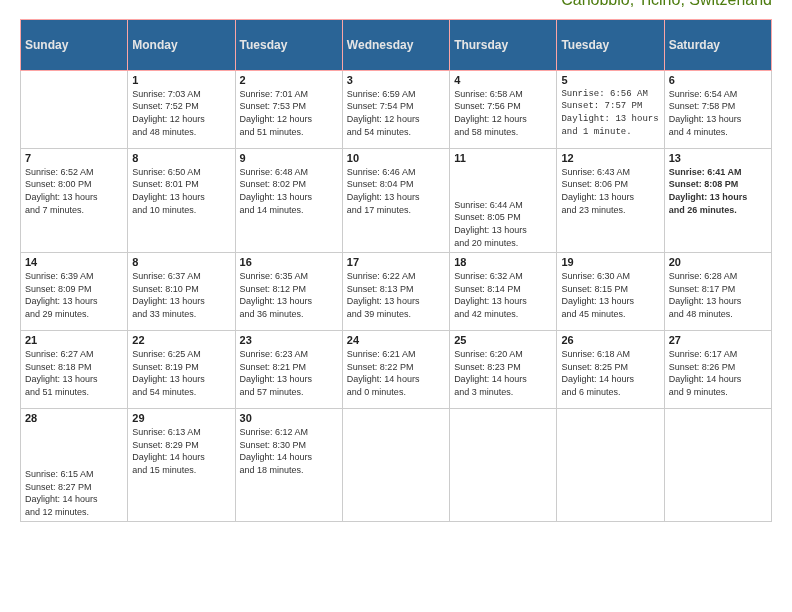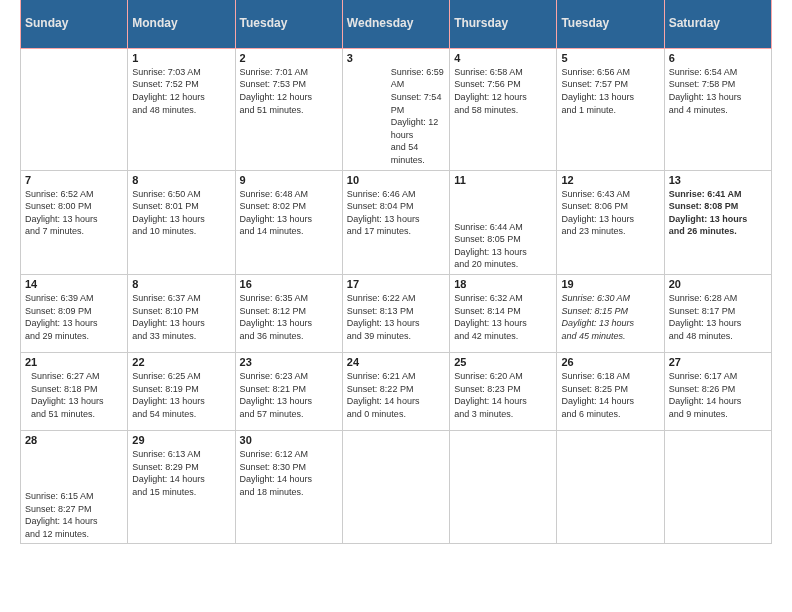--- a/index.html
+++ b/index.html
@@ -141,35 +141,35 @@
           </td>
           <td>
             <span class="day-num">2</span>
             <div class="day-info" style="white-space: pre-line;">Sunrise: 7:01 AM
 Sunset: 7:53 PM
 Daylight: 12 hours
 and 51 minutes.</div>
           </td>
           <td>
             <span class="day-num">3</span>
-            <div class="day-info" style="white-space: pre-line; margin-left: 44px;">Sunrise: 6:59 AM
+            <div class="day-info" style="white-space: pre-line;">Sunrise: 6:59 AM
 Sunset: 7:54 PM
 Daylight: 12 hours
 and 54 minutes.</div>
           </td>
           <td>
             <span class="day-num">4</span>
             <div class="day-info" style="white-space: pre-line;">Sunrise: 6:58 AM
 Sunset: 7:56 PM
 Daylight: 12 hours
 and 58 minutes.</div>
           </td>
           <td>
             <span class="day-num">5</span>
-            <div class="day-info" style="white-space: pre-line;">Sunrise: 6:56 AM
+            <div class="day-info" style="white-space: pre-line; font-family: Liberation Mono, monospace;">Sunrise: 6:56 AM
 Sunset: 7:57 PM
 Daylight: 13 hours
 and 1 minute.</div>
           </td>
           <td>
             <span class="day-num">6</span>
             <div class="day-info" style="white-space: pre-line;">Sunrise: 6:54 AM
 Sunset: 7:58 PM
 Daylight: 13 hours
 and 4 minutes.</div>
@@ -257,37 +257,37 @@
           </td>
           <td>
             <span class="day-num">18</span>
             <div class="day-info" style="white-space: pre-line;">Sunrise: 6:32 AM
 Sunset: 8:14 PM
 Daylight: 13 hours
 and 42 minutes.</div>
           </td>
           <td>
             <span class="day-num">19</span>
-            <div class="day-info" style="white-space: pre-line; font-style: italic;">Sunrise: 6:30 AM
+            <div class="day-info" style="white-space: pre-line;">Sunrise: 6:30 AM
 Sunset: 8:15 PM
 Daylight: 13 hours
 and 45 minutes.</div>
           </td>
           <td>
             <span class="day-num">20</span>
             <div class="day-info" style="white-space: pre-line;">Sunrise: 6:28 AM
 Sunset: 8:17 PM
 Daylight: 13 hours
 and 48 minutes.</div>
           </td>
         </tr>
         <tr>
           <td>
             <span class="day-num">21</span>
-            <div class="day-info" style="white-space: pre-line; margin-left: 6px;">Sunrise: 6:27 AM
+            <div class="day-info" style="white-space: pre-line;">Sunrise: 6:27 AM
 Sunset: 8:18 PM
 Daylight: 13 hours
 and 51 minutes.</div>
           </td>
           <td>
             <span class="day-num">22</span>
             <div class="day-info" style="white-space: pre-line;">Sunrise: 6:25 AM
 Sunset: 8:19 PM
 Daylight: 13 hours
 and 54 minutes.</div>

